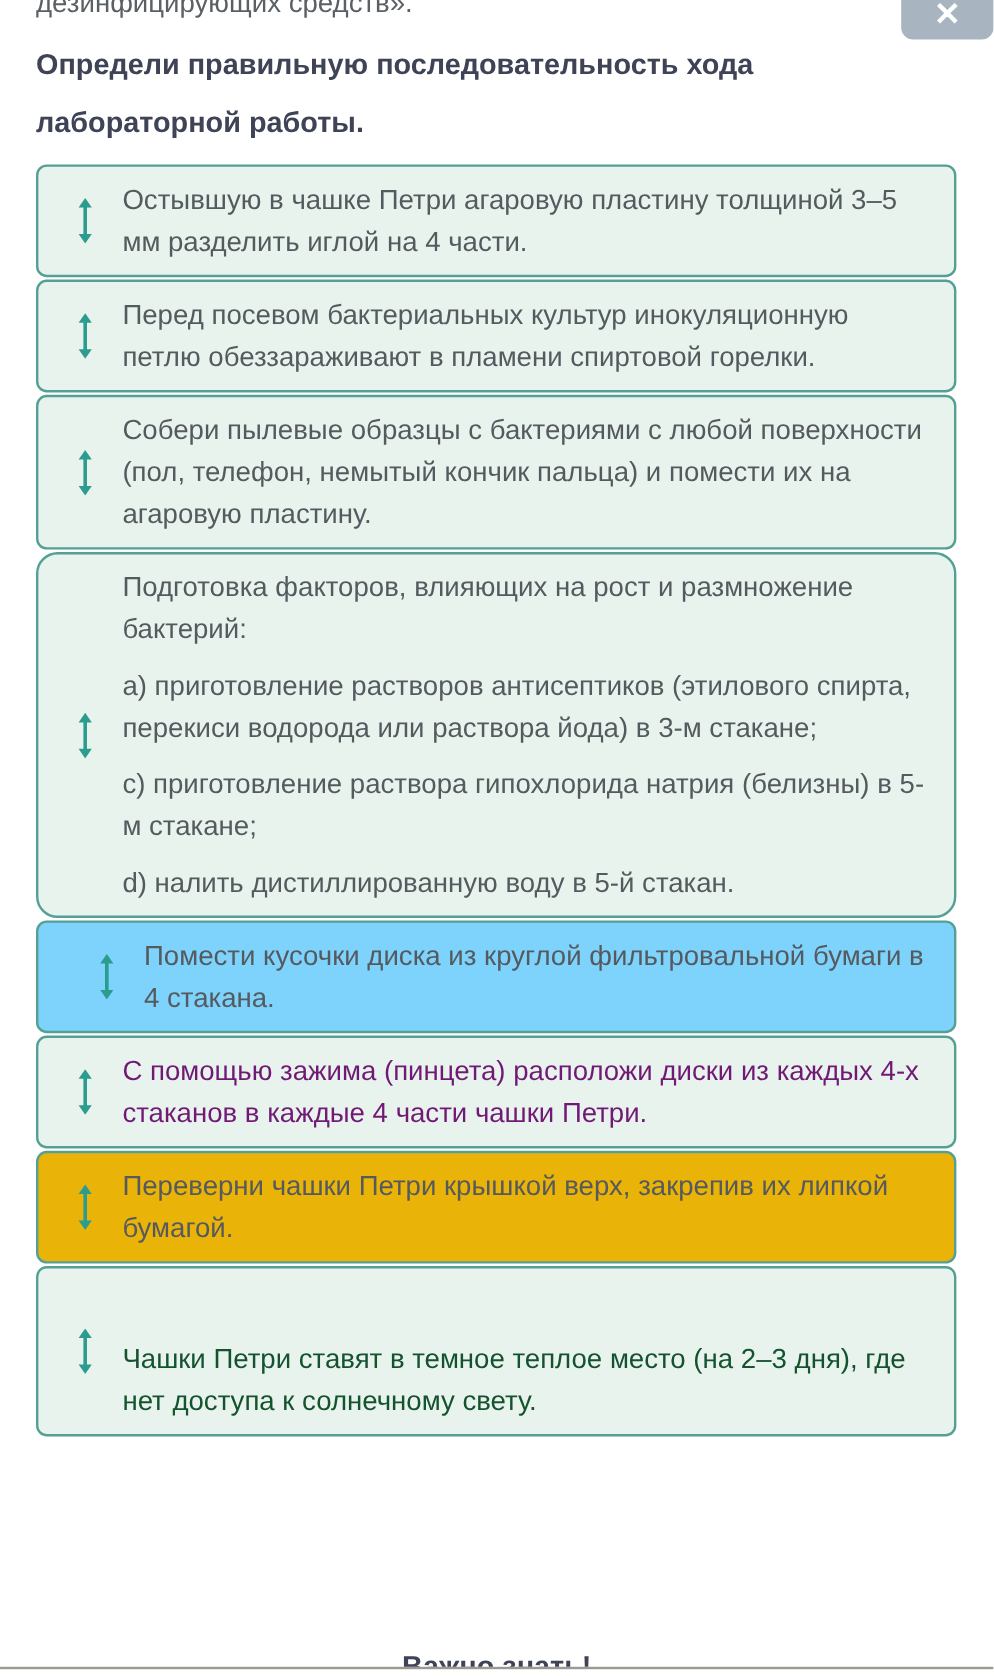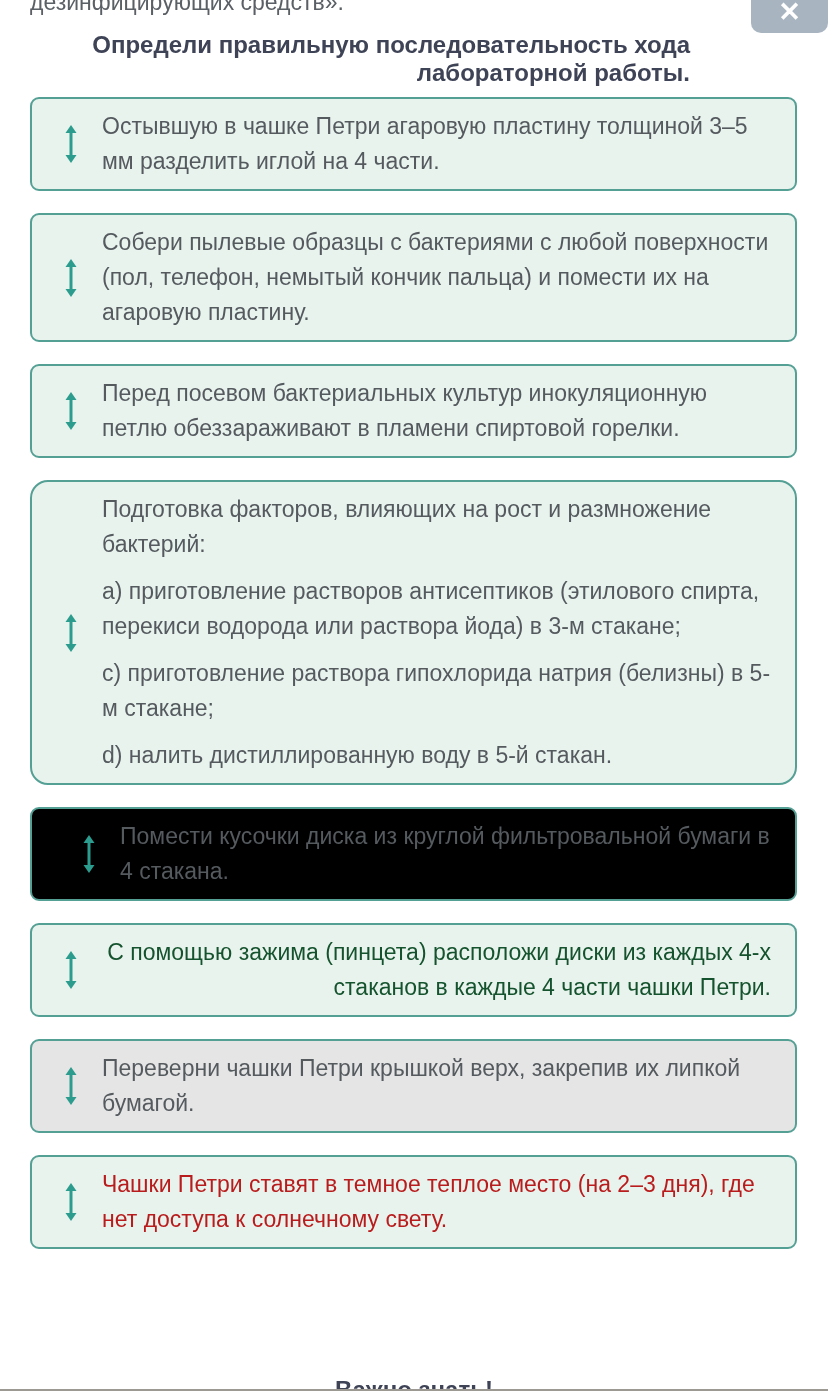--- a/index.html
+++ b/index.html
@@ -19,25 +19,24 @@
     border-radius:10px;border:none;
     display:flex;align-items:flex-end;justify-content:center;
     cursor:pointer;
   }
   .close-btn .x{
     color:#ffffff;font-size:27px;font-weight:bold;line-height:1;
     margin-bottom:6px;
   }
   .page-heading{
     margin:14px 0 10px 0;
-    font-size:24px;font-weight:bold;line-height:28px;
+    font-size:24px;font-weight:bold;line-height:48px;
     max-width:660px;
-    text-align:right;
   }
-  .cards{display:flex;flex-direction:column;gap:22px;}
+  .cards{display:flex;flex-direction:column;gap:2px;}
   .card{
     border:2px solid #55a095;border-radius:9px;
     background:#e9f3ee;
     display:flex;align-items:center;
     padding:10px 24px 10px 30px;
     box-sizing:border-box;
   }
   .handle{
     flex:0 0 18px;width:18px;height:38px;margin-right:22px;
     display:flex;align-items:center;justify-content:center;
@@ -80,95 +79,95 @@
       </div>
       <div class="card" style="background: rgb(233, 243, 238); border-color: rgb(85, 160, 149);">
         <span class="handle">
           <svg width="14" height="38" viewBox="0 0 14 38" xmlns="http://www.w3.org/2000/svg">
             <line x1="7" y1="7" x2="7" y2="31" stroke="#2b9c8e" stroke-width="3"></line>
             <polygon points="7,0 1.5,8 12.5,8" fill="#2b9c8e"></polygon>
             <polygon points="7,38 1.5,30 12.5,30" fill="#2b9c8e"></polygon>
           </svg>
         </span>
         <div class="card-text" style="color: rgb(85, 90, 95);">
-          <p>Собери пылевые образцы с бактериями с любой поверхности (пол, телефон, немытый кончик пальца) и помести их на агаровую пластину.</p>
+          <p>Перед посевом бактериальных культур инокуляционную петлю обеззараживают в пламени спиртовой горелки.</p>
         </div>
       </div>
       <div class="card" style="background: rgb(233, 243, 238); border-color: rgb(85, 160, 149);">
         <span class="handle">
           <svg width="14" height="38" viewBox="0 0 14 38" xmlns="http://www.w3.org/2000/svg">
             <line x1="7" y1="7" x2="7" y2="31" stroke="#2b9c8e" stroke-width="3"></line>
             <polygon points="7,0 1.5,8 12.5,8" fill="#2b9c8e"></polygon>
             <polygon points="7,38 1.5,30 12.5,30" fill="#2b9c8e"></polygon>
           </svg>
         </span>
         <div class="card-text" style="color: rgb(85, 90, 95);">
-          <p>Перед посевом бактериальных культур инокуляционную петлю обеззараживают в пламени спиртовой горелки.</p>
+          <p>Собери пылевые образцы с бактериями с любой поверхности (пол, телефон, немытый кончик пальца) и помести их на агаровую пластину.</p>
         </div>
       </div>
       <div class="card" style="background: rgb(233, 243, 238); border-color: rgb(85, 160, 149); border-radius: 18px;">
         <span class="handle">
           <svg width="14" height="38" viewBox="0 0 14 38" xmlns="http://www.w3.org/2000/svg">
             <line x1="7" y1="7" x2="7" y2="31" stroke="#2b9c8e" stroke-width="3"></line>
             <polygon points="7,0 1.5,8 12.5,8" fill="#2b9c8e"></polygon>
             <polygon points="7,38 1.5,30 12.5,30" fill="#2b9c8e"></polygon>
           </svg>
         </span>
         <div class="card-text" style="color: rgb(85, 90, 95);">
           <p>Подготовка факторов, влияющих на рост и размножение бактерий:</p>
           <p>a) приготовление растворов антисептиков (этилового спирта, перекиси водорода или раствора йода) в 3-м стакане;</p>
           <p>c) приготовление раствора гипохлорида натрия (белизны) в 5-м стакане;</p>
           <p>d) налить дистиллированную воду в 5-й стакан.</p>
         </div>
       </div>
-      <div class="card" style="background: #000000; border-color: rgb(85, 160, 149); padding-left: 48px;">
+      <div class="card" style="background: #7dd3fc; border-color: rgb(85, 160, 149); padding-left: 48px;">
         <span class="handle">
           <svg width="14" height="38" viewBox="0 0 14 38" xmlns="http://www.w3.org/2000/svg">
             <line x1="7" y1="7" x2="7" y2="31" stroke="#2b9c8e" stroke-width="3"></line>
             <polygon points="7,0 1.5,8 12.5,8" fill="#2b9c8e"></polygon>
             <polygon points="7,38 1.5,30 12.5,30" fill="#2b9c8e"></polygon>
           </svg>
         </span>
         <div class="card-text" style="color: rgb(85, 90, 95);">
           <p>Помести кусочки диска из круглой фильтровальной бумаги в 4 стакана.</p>
         </div>
       </div>
       <div class="card" style="background: rgb(233, 243, 238); border-color: rgb(85, 160, 149);">
         <span class="handle">
           <svg width="14" height="38" viewBox="0 0 14 38" xmlns="http://www.w3.org/2000/svg">
             <line x1="7" y1="7" x2="7" y2="31" stroke="#2b9c8e" stroke-width="3"></line>
             <polygon points="7,0 1.5,8 12.5,8" fill="#2b9c8e"></polygon>
             <polygon points="7,38 1.5,30 12.5,30" fill="#2b9c8e"></polygon>
           </svg>
         </span>
-        <div class="card-text" style="color: #14532d; text-align: right;">
+        <div class="card-text" style="color: #701a75;">
           <p>С помощью зажима (пинцета) расположи диски из каждых 4-х стаканов в каждые 4 части чашки Петри.</p>
         </div>
       </div>
-      <div class="card" style="background: #e5e5e5; border-color: rgb(85, 160, 149);">
+      <div class="card" style="background: #eab308; border-color: rgb(85, 160, 149);">
         <span class="handle">
           <svg width="14" height="38" viewBox="0 0 14 38" xmlns="http://www.w3.org/2000/svg">
             <line x1="7" y1="7" x2="7" y2="31" stroke="#2b9c8e" stroke-width="3"></line>
             <polygon points="7,0 1.5,8 12.5,8" fill="#2b9c8e"></polygon>
             <polygon points="7,38 1.5,30 12.5,30" fill="#2b9c8e"></polygon>
           </svg>
         </span>
         <div class="card-text" style="color: rgb(85, 90, 95);">
           <p>Переверни чашки Петри крышкой верх, закрепив их липкой бумагой.</p>
         </div>
       </div>
       <div class="card" style="background: rgb(233, 243, 238); border-color: rgb(85, 160, 149);">
         <span class="handle">
           <svg width="14" height="38" viewBox="0 0 14 38" xmlns="http://www.w3.org/2000/svg">
             <line x1="7" y1="7" x2="7" y2="31" stroke="#2b9c8e" stroke-width="3"></line>
             <polygon points="7,0 1.5,8 12.5,8" fill="#2b9c8e"></polygon>
             <polygon points="7,38 1.5,30 12.5,30" fill="#2b9c8e"></polygon>
           </svg>
         </span>
-        <div class="card-text" style="color: #b91c1c;">
+        <div class="card-text" style="color: #14532d; margin-top: 48px;">
           <p>Чашки Петри ставят в темное теплое место (на 2–3 дня), где нет доступа к солнечному свету.</p>
         </div>
       </div>
     </div>
 </div>
 
 <div class="footer">
   <div class="footer-text-clip">
     <div class="footer-text">Важно знать!</div>
   </div>

